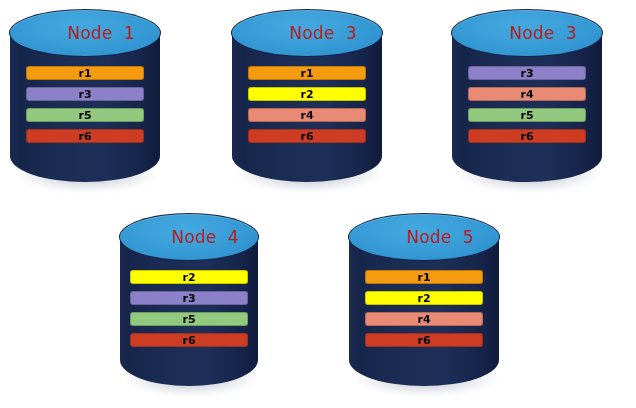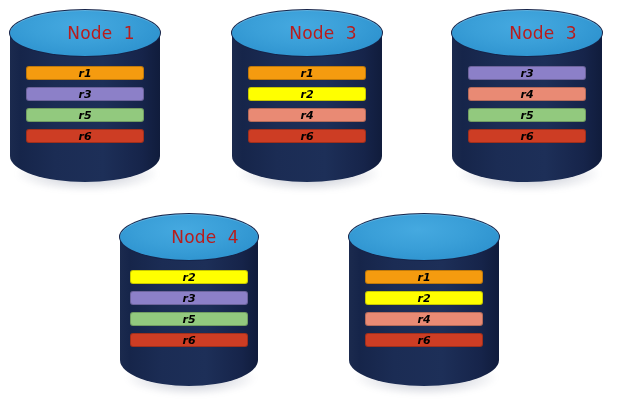--- a/index.html
+++ b/index.html
@@ -104,21 +104,20 @@
     border-radius: 3px;
     display: flex;
     align-items: center;
     justify-content: center;
     font-size: 11px;
     font-weight: bold;
     color: #000000;
     box-sizing: border-box;
     border: 1px solid rgba(0,0,0,0.22);
     line-height: 1;
-    font-style: italic;
   }
   .replica + .replica {
     margin-top: 7px;
   }
 </style>
 </head>
 <body>
 
 <div id="stage">
     <div class="node" style="left: 10px; top: 10px; width: 150px; height: 180px;">
@@ -171,20 +170,21 @@
         <div class="replica" style="background: rgb(140, 128, 200); width: 118px;">r3</div>
         <div class="replica" style="background: rgb(146, 201, 126); width: 118px;">r5</div>
         <div class="replica" style="background: rgb(205, 61, 36); width: 118px;">r6</div>
       </div>
     </div>
     <div class="node" style="left: 349px; top: 214px; width: 150px; height: 180px;">
       <div class="cyl-shadow"></div>
       <div class="cyl-body"></div>
       <div class="cyl-top-rim"></div>
       <div class="cyl-top"></div>
+      <div class="node-label">Node  5</div>
       <div class="replicas" style="top: 56px;">
         <div class="replica" style="background: rgb(245, 155, 15); width: 118px;">r1</div>
         <div class="replica" style="background: rgb(255, 255, 0); width: 118px;">r2</div>
         <div class="replica" style="background: rgb(233, 138, 116); width: 118px;">r4</div>
         <div class="replica" style="background: rgb(205, 61, 36); width: 118px;">r6</div>
       </div>
     </div>
   </div>
 
 </body></html>

